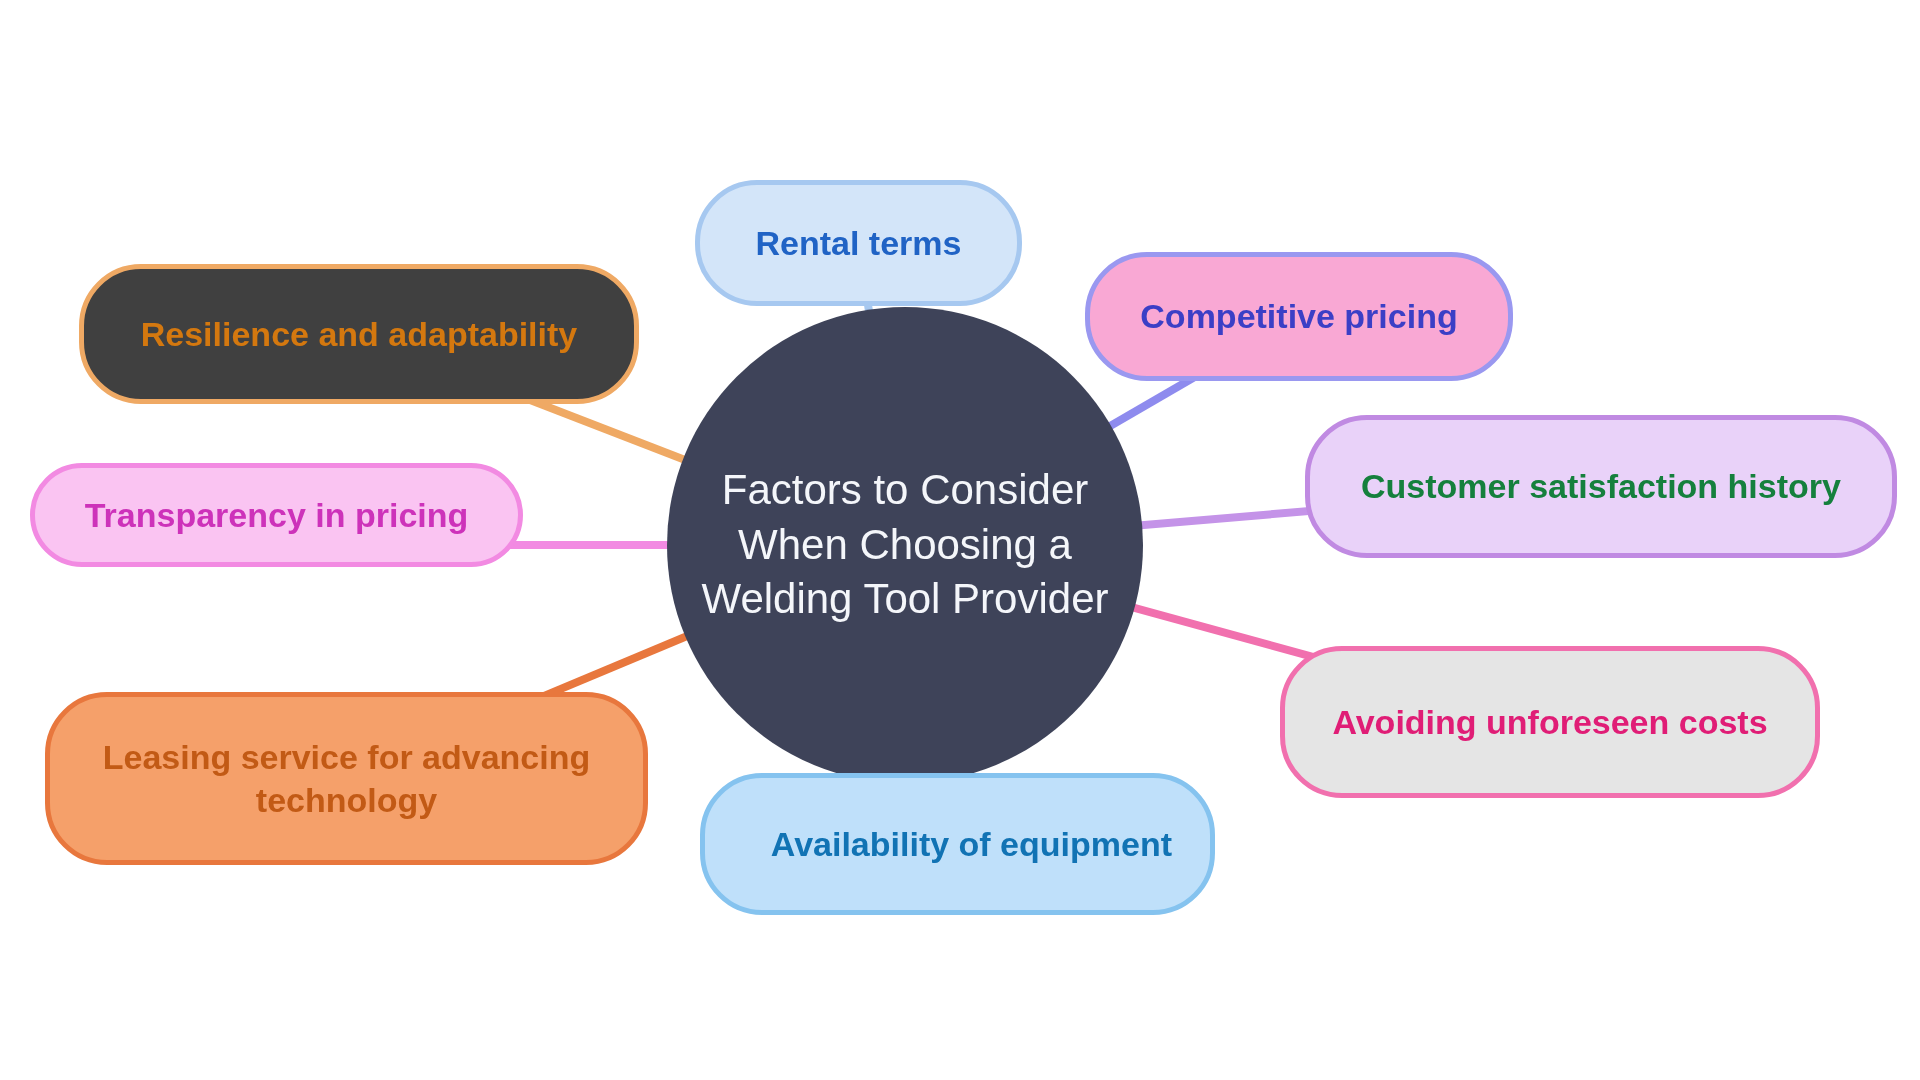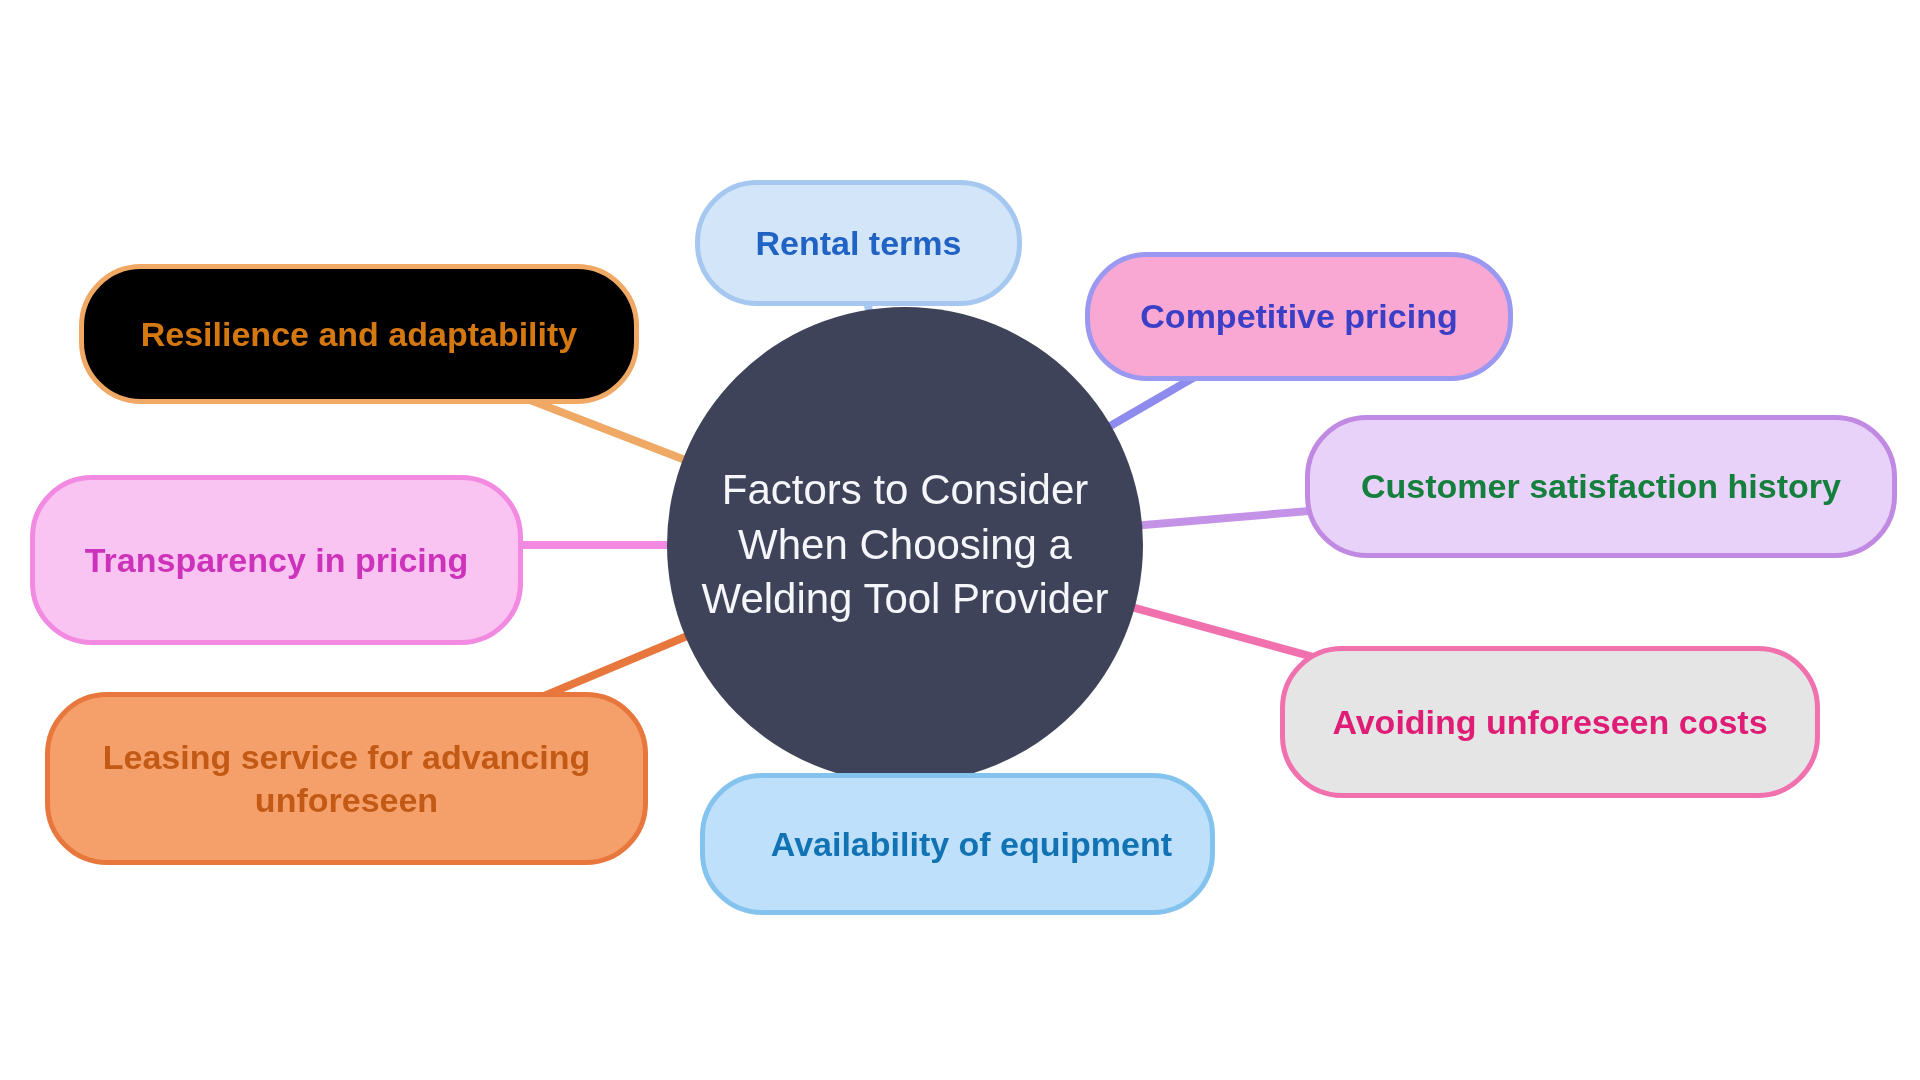--- a/index.html
+++ b/index.html
@@ -85,22 +85,22 @@
       <div class="node" style="left: 1305px; top: 415px; width: 592px; height: 143px; background: rgb(233, 210, 249); border-color: rgb(192, 138, 226);">
         <span class="node-label" style="color: #15803d;">Customer satisfaction history</span>
       </div>
       <div class="node" style="left: 1280px; top: 646px; width: 540px; height: 152px; background: #e5e5e5; border-color: rgb(241, 112, 174);">
         <span class="node-label" style="color: rgb(224, 29, 118);">Avoiding unforeseen costs</span>
       </div>
       <div class="node" style="left: 700px; top: 773px; width: 515px; height: 142px; background: rgb(191, 224, 250); border-color: rgb(133, 195, 239); justify-content: flex-end;">
         <span class="node-label" style="color: rgb(17, 115, 180);">Availability of equipment</span>
       </div>
       <div class="node" style="left: 45px; top: 692px; width: 603px; height: 173px; background: rgb(245, 160, 106); border-color: rgb(232, 119, 61);">
-        <span class="node-label" style="color: rgb(194, 90, 21);">Leasing service for advancing unforeseen</span>
+        <span class="node-label" style="color: rgb(194, 90, 21);">Leasing service for advancing technology</span>
       </div>
-      <div class="node" style="left: 30px; top: 475px; width: 493px; height: 170px; background: rgb(250, 196, 242); border-color: rgb(242, 138, 226);">
+      <div class="node" style="left: 30px; top: 463px; width: 493px; height: 104px; background: rgb(250, 196, 242); border-color: rgb(242, 138, 226);">
         <span class="node-label" style="color: rgb(205, 50, 186);">Transparency in pricing</span>
       </div>
-      <div class="node" style="left: 79px; top: 264px; width: 560px; height: 140px; background: #000000; border-color: rgb(239, 169, 100);">
+      <div class="node" style="left: 79px; top: 264px; width: 560px; height: 140px; background: #404040; border-color: rgb(239, 169, 100);">
         <span class="node-label" style="color: rgb(212, 120, 15);">Resilience and adaptability</span>
       </div>
     </div>
 </div>
 
 </body></html>

